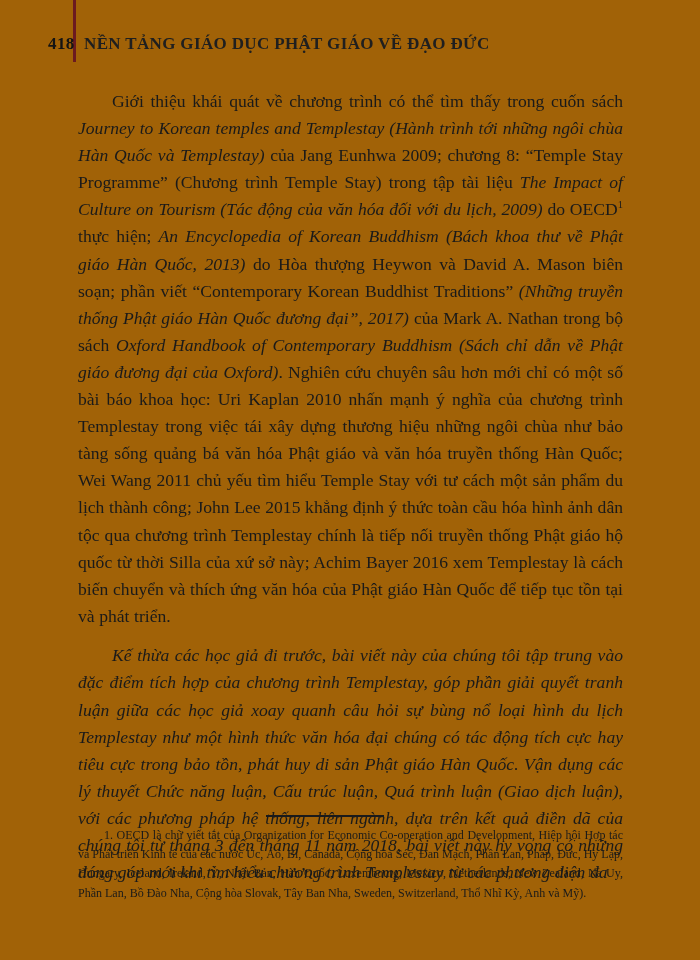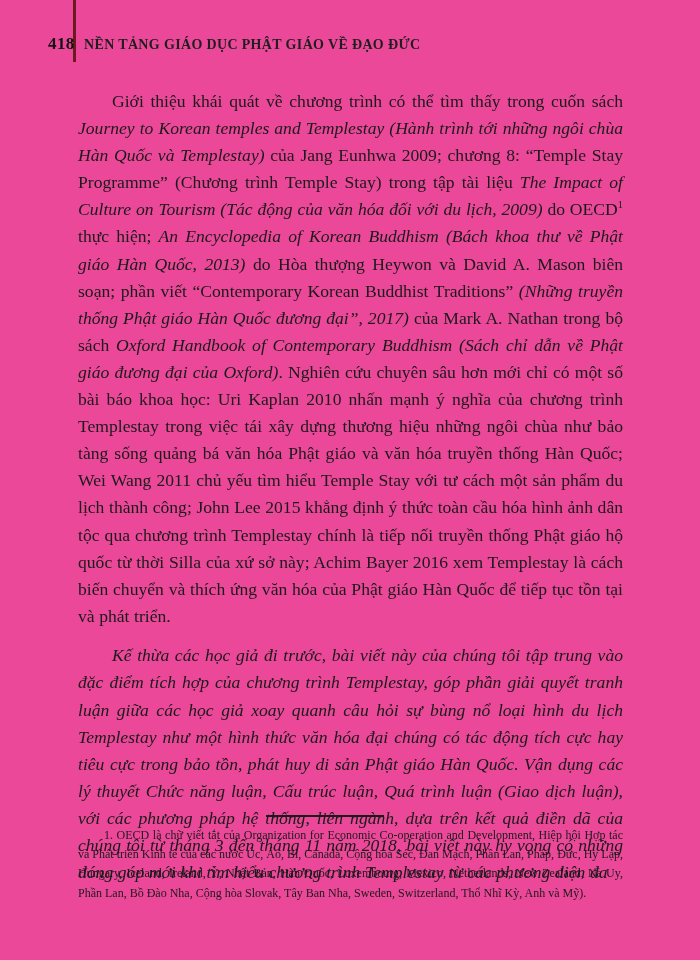--- a/index.html
+++ b/index.html
@@ -5,21 +5,21 @@
   html, body {
     margin: 0;
     padding: 0;
     background: #ffffff;
   }
 
   .page {
     position: relative;
     width: 700px;
     height: 960px;
-    background: #ec4899;
+    background: #a16207;
     overflow: hidden;
     font-family: "Liberation Serif", "DejaVu Serif", serif;
     color: #1a1a1a;
     box-sizing: border-box;
   }
 
   
   .running-head {
     position: absolute;
     left: 48px;
@@ -44,21 +44,21 @@
     font-weight: bold;
     letter-spacing: 0.4px;
     color: #141414;
     line-height: 1;
     padding-bottom: 10px;
     width: 25px;
   }
 
   .head-title {
     font-family: "Liberation Serif", "DejaVu Serif", serif;
-    font-size: 14px;
+    font-size: 17px;
     font-weight: bold;
     letter-spacing: 0.35px;
     color: #1f1f1f;
     line-height: 1;
     padding-bottom: 10px;
     padding-left: 11px;
     white-space: nowrap;
   }
 
   

